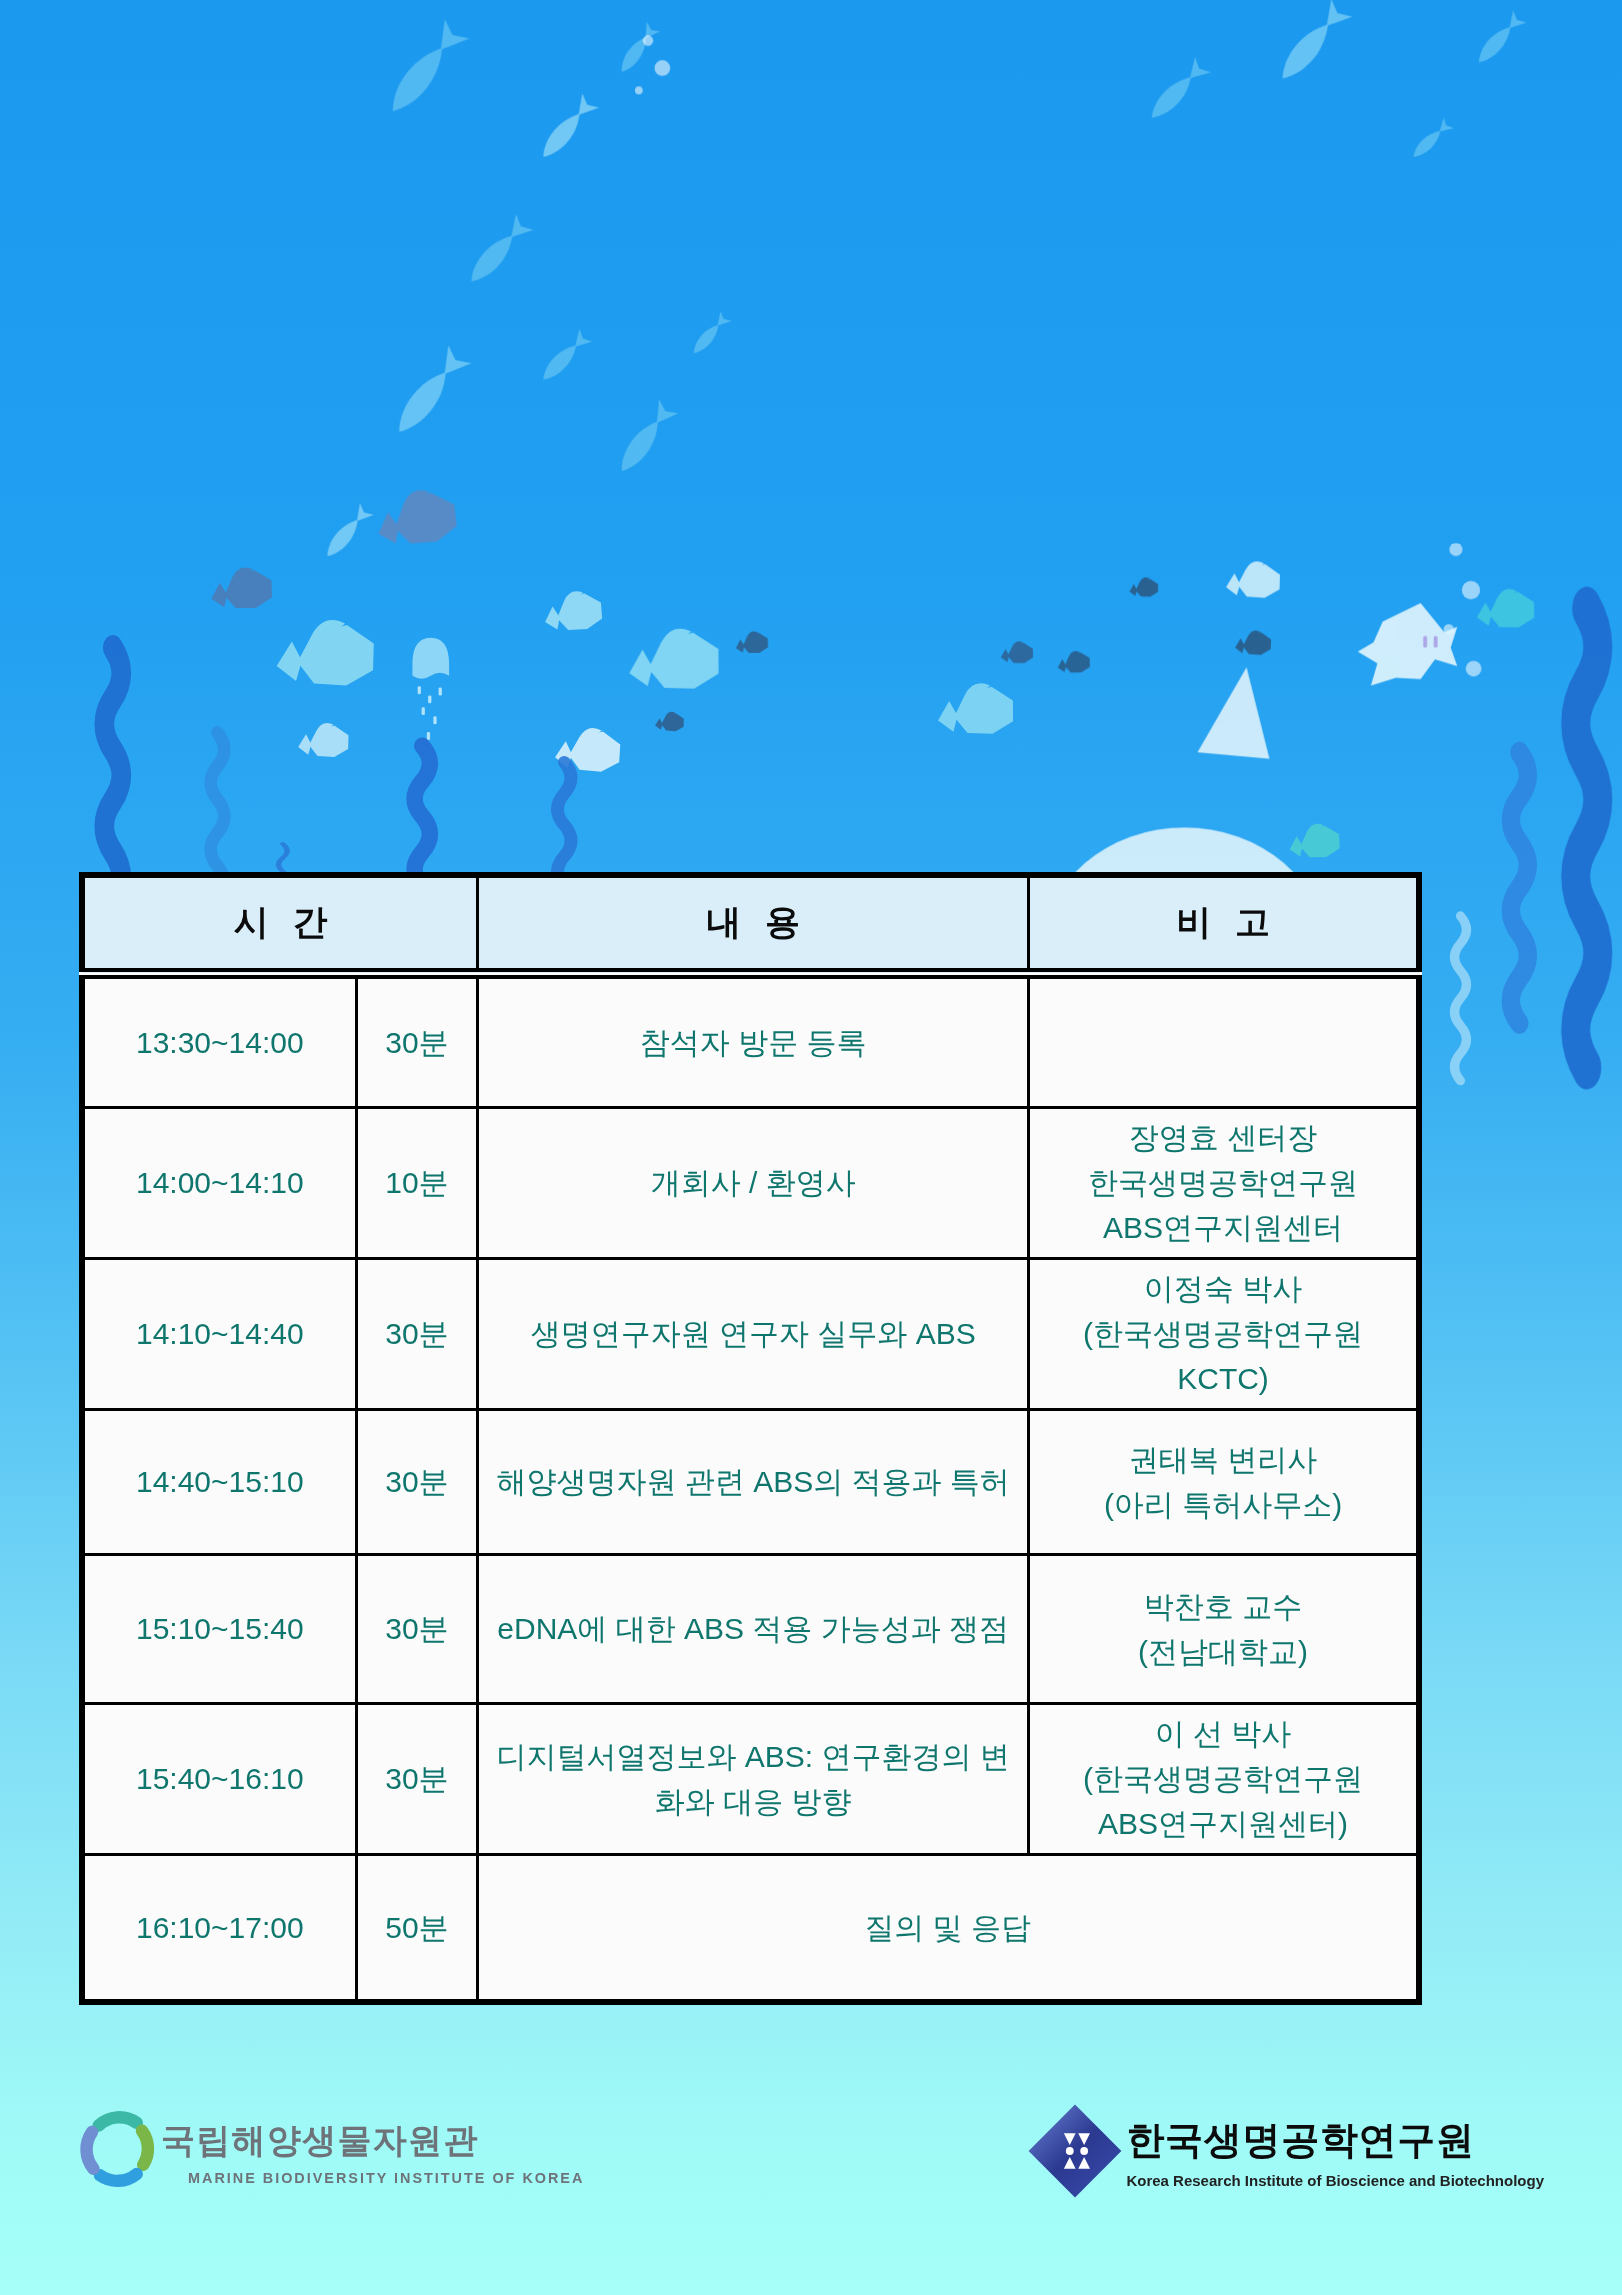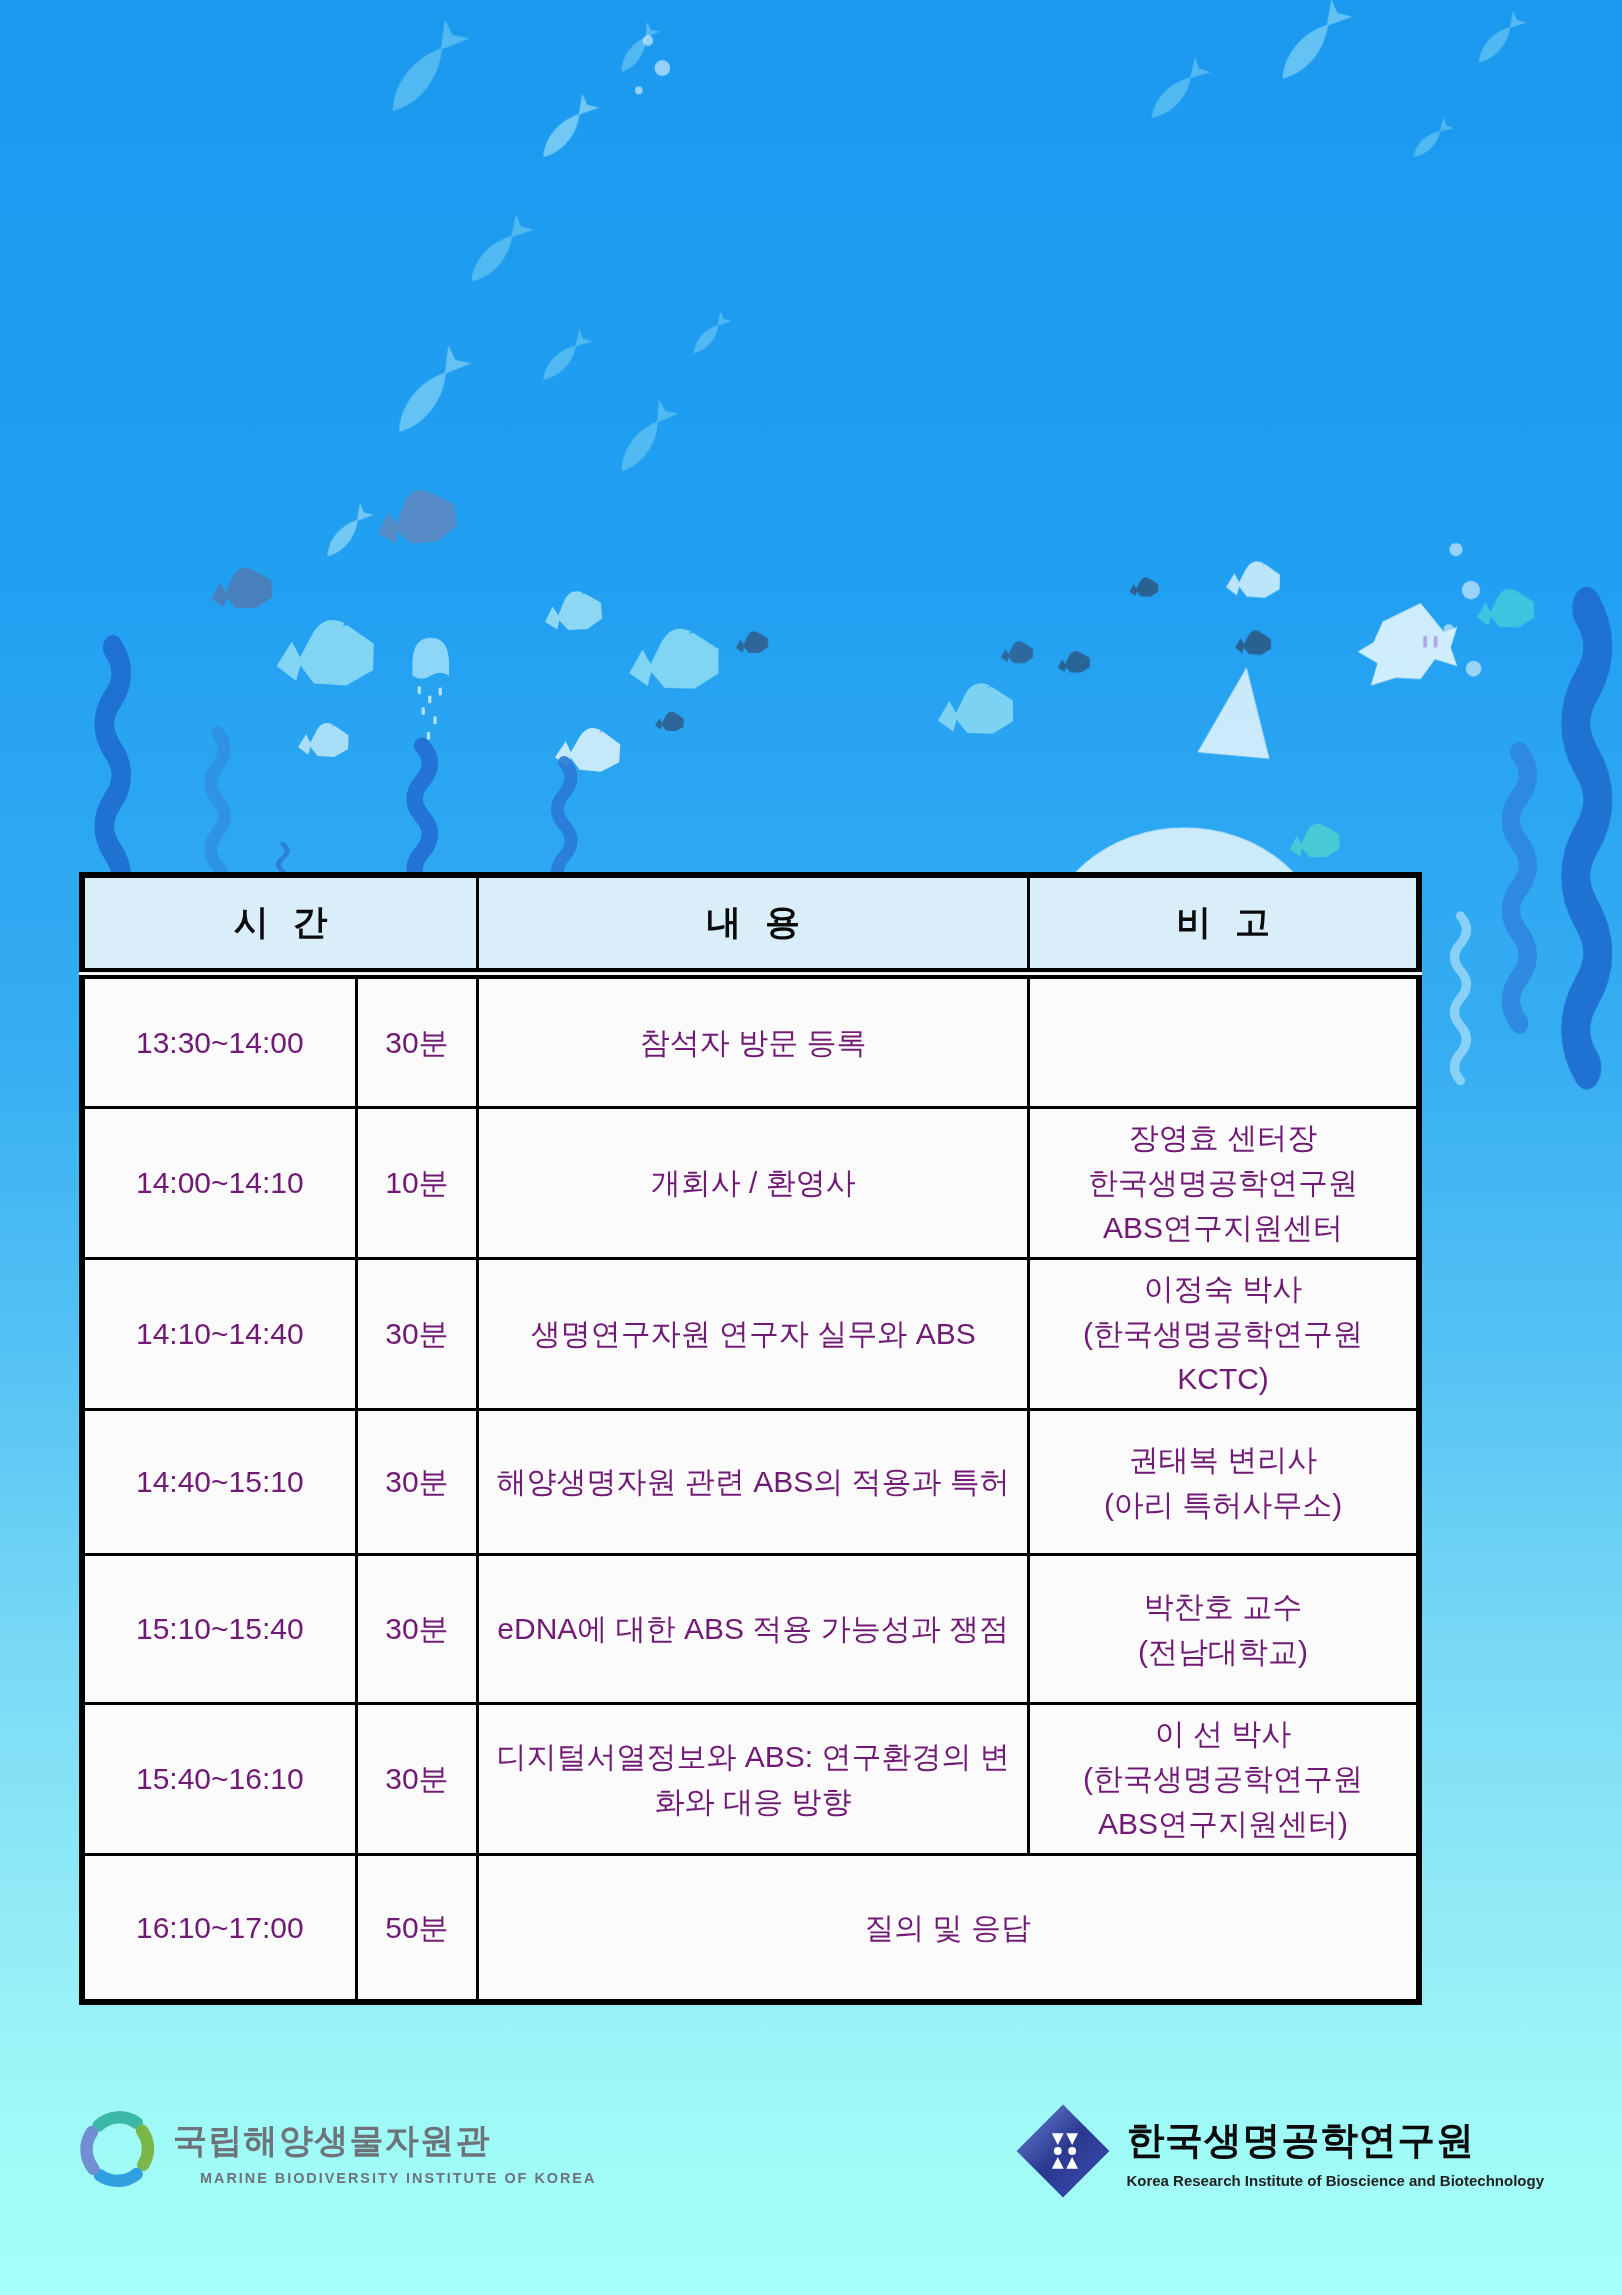--- a/index.html
+++ b/index.html
@@ -12,24 +12,24 @@
     text-shadow:6.5px 8.5px 0 #474747;}
   .datebar{position:absolute;left:79px;top:767px;width:1466px;height:67px;z-index:4;
     background:rgba(255,255,255,0.62);border-radius:35px;box-sizing:border-box;
     display:flex;justify-content:space-between;align-items:center;padding:0 43px;
     font-size:39px;font-weight:700;color:#3c3c3c;}
   table.schedule{position:absolute;left:79px;top:872px;width:1343px;z-index:4;
     border-collapse:collapse;table-layout:fixed;background:#fbfbfb;border:6.5px solid #000;}
   table.schedule th,table.schedule td{border:3.3px solid #000;text-align:center;vertical-align:middle;}
   table.schedule thead th{background:#d9eef9;font-size:35px;font-weight:700;color:#0b0b0b;
     border-bottom:11.8px double #000;word-spacing:0.4em;}
-  table.schedule td{font-size:30px;color:#701a75;padding:6.5px 15.7px;line-height:1.5;white-space:pre-line;}
+  table.schedule td{font-size:30px;color:#0f766e;padding:6.5px 15.7px;line-height:1.5;white-space:pre-line;}
   .footer{position:absolute;left:79px;right:79px;top:2102px;z-index:4;
     display:flex;justify-content:space-between;align-items:center;}
-  .logo-group{display:flex;align-items:center;gap:14px;}
+  .logo-group{display:flex;align-items:center;gap:2px;}
   .logo-text{display:flex;flex-direction:column;gap:5.2px;}
   .mabik .kr{font-size:34px;font-weight:700;color:#6e737a;letter-spacing:1.3px;}
   .mabik .en{font-size:14.4px;font-weight:700;color:#6e737a;letter-spacing:2px;margin-left:27px;}
   .kribb .kr{font-size:38px;font-weight:900;color:#0c0c0c;letter-spacing:0.7px;}
   .kribb .en{font-size:15px;font-weight:700;color:#222;}
   .kiip .kr{font-size:33px;font-weight:700;color:#6e737a;letter-spacing:1.3px;}
   .kiip .en{font-size:15.7px;font-weight:400;color:#6e737a;}
 </style>
 </head>
 <body>

